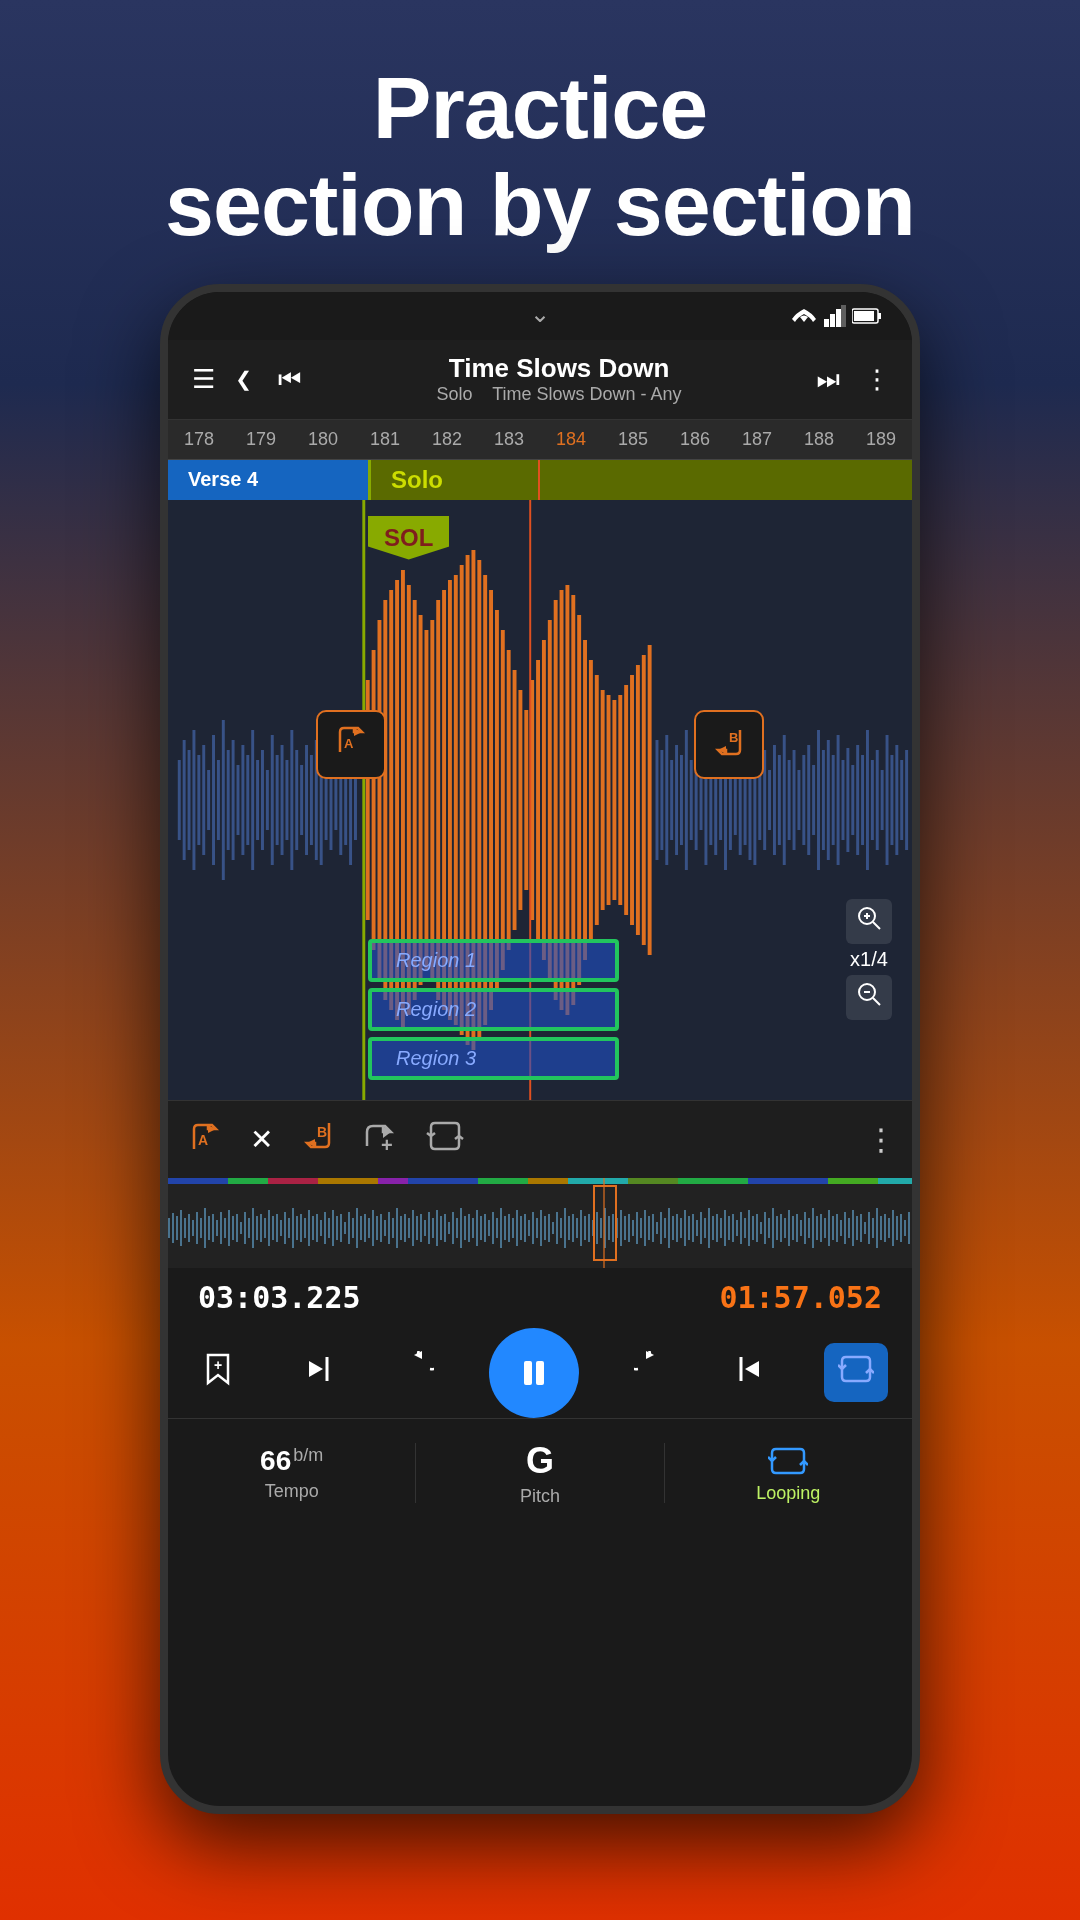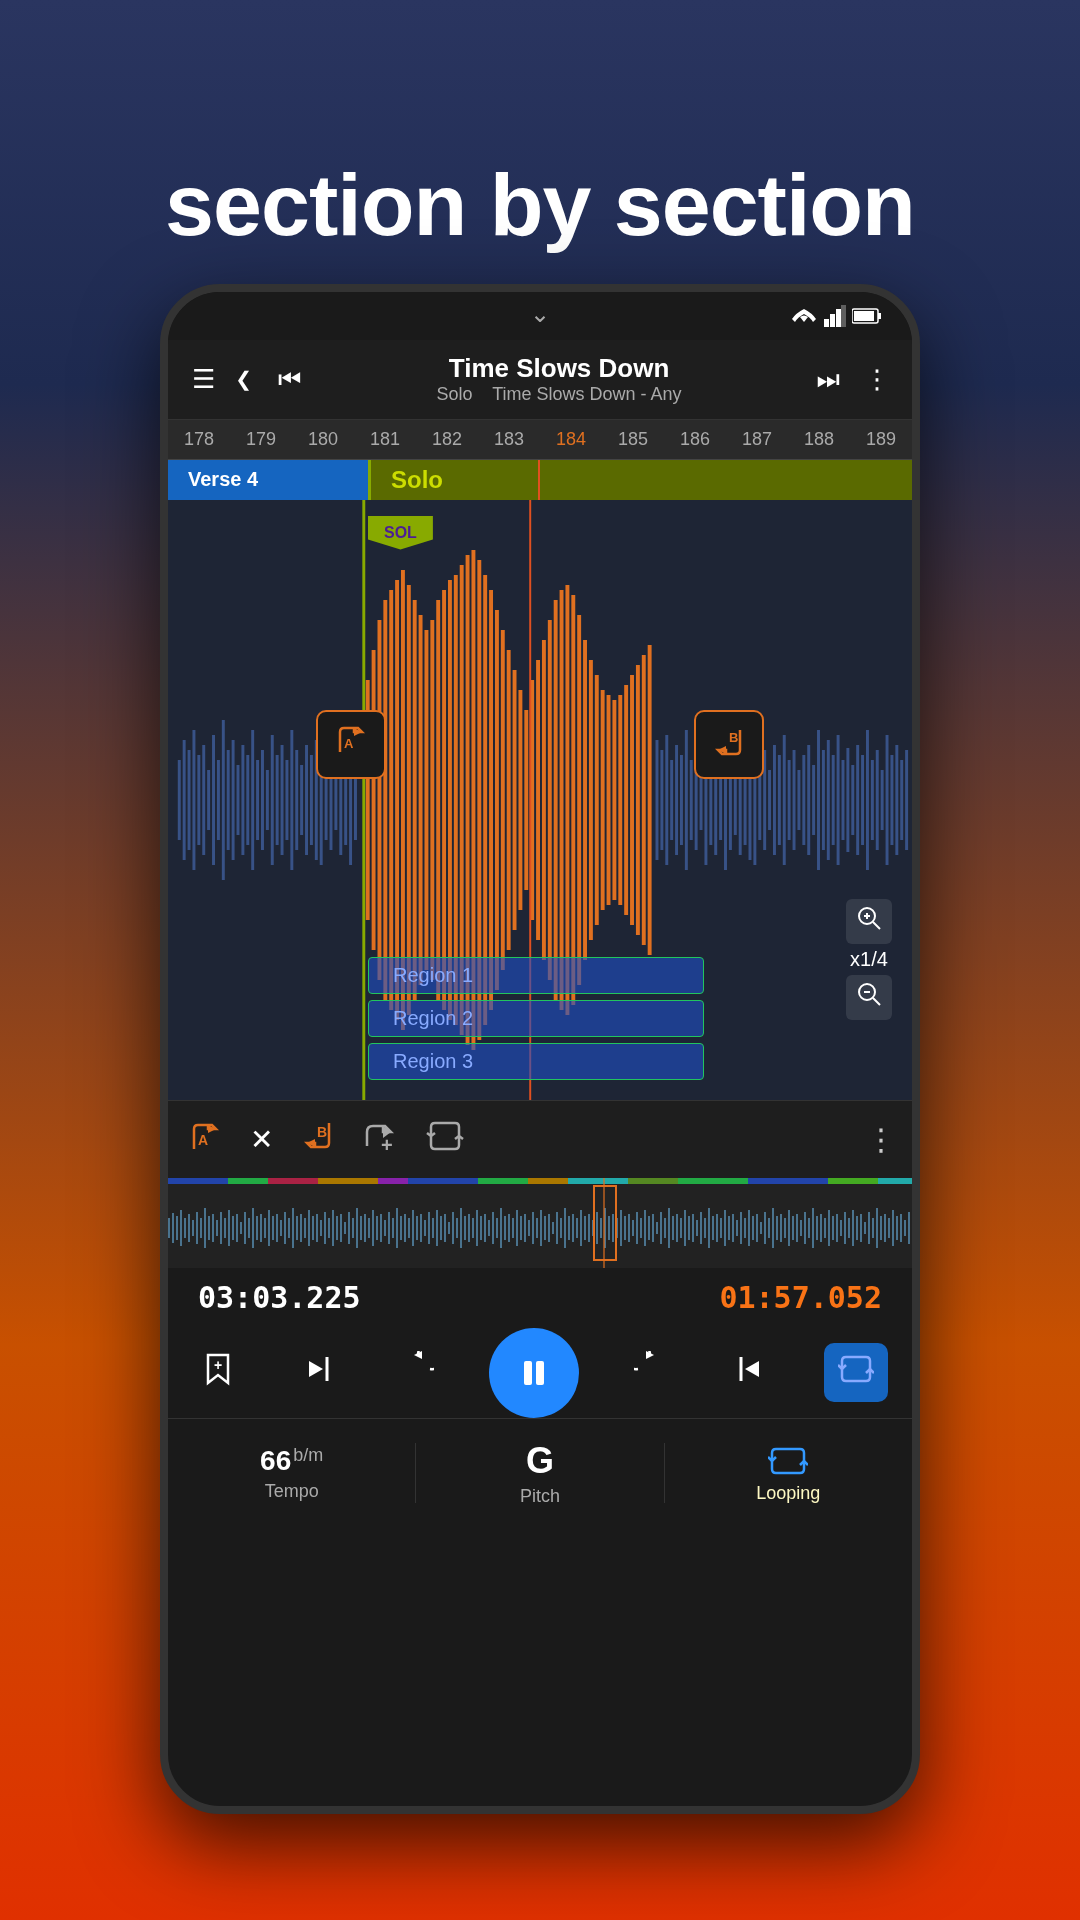--- a/index.html
+++ b/index.html
@@ -177,22 +177,22 @@
       height: 600px;
       position: relative;
       overflow: hidden;
     }
 
     .sol-marker {
       position: absolute;
       top: 16px;
       left: 200px;
       background: #88aa00;
-      color: #4c1d95;
-      font-size: 16px;
+      color: #7f1d1d;
+      font-size: 24px;
       font-weight: bold;
       padding: 8px 16px;
       clip-path: polygon(0% 0%, 100% 0%, 100% 70%, 50% 100%, 0% 70%);
       z-index: 10;
     }
 
     .loop-start-marker {
       position: absolute;
       top: 210px;
       left: 148px;
@@ -258,27 +258,28 @@
       left: 200px;
       bottom: 20px;
       display: flex;
       flex-direction: column;
       gap: 6px;
       z-index: 8;
     }
 
     .region-item {
       background: rgba(30, 80, 200, 0.6);
-      border: 1px solid #22c55e;
+      border: 4px solid #22c55e;
       color: #88aaff;
       font-size: 20px;
       padding: 6px 24px;
       border-radius: 4px;
-      width: 336px;
-      cursor: pointer;
+      width: 251px;
+      cursor: pointer;
+      font-style: italic;
     }
 
     .waveform-svg {
       width: 100%;
       height: 100%;
     }
 
     .transport-bar {
       background: #1e1e1e;
       height: 78px;
@@ -399,40 +400,40 @@
       font-weight: bold;
       color: white;
     }
 
     .nav-label {
       font-size: 18px;
       color: #aaa;
     }
 
     .nav-label.blue {
-      color: #fef9c3;
+      color: #bef264;
     }
 
     .nav-divider {
       width: 1px;
       height: 60px;
       background: #333;
     }
 
     .tempo-sup {
       font-size: 18px;
       vertical-align: super;
       color: #aaa;
     }
   </style>
 </head>
 <body>
 
 <div class="headline">
-  <br>
+  <span>Practice</span><br>
   <span>section by section</span>
 </div>
 
 <div class="phone-container">
 
   <div class="status-bar">
     <div class="dropdown-arrow">⌄</div>
     <div class="status-icons">
 
       <svg width="28" height="22" viewBox="0 0 28 22">

